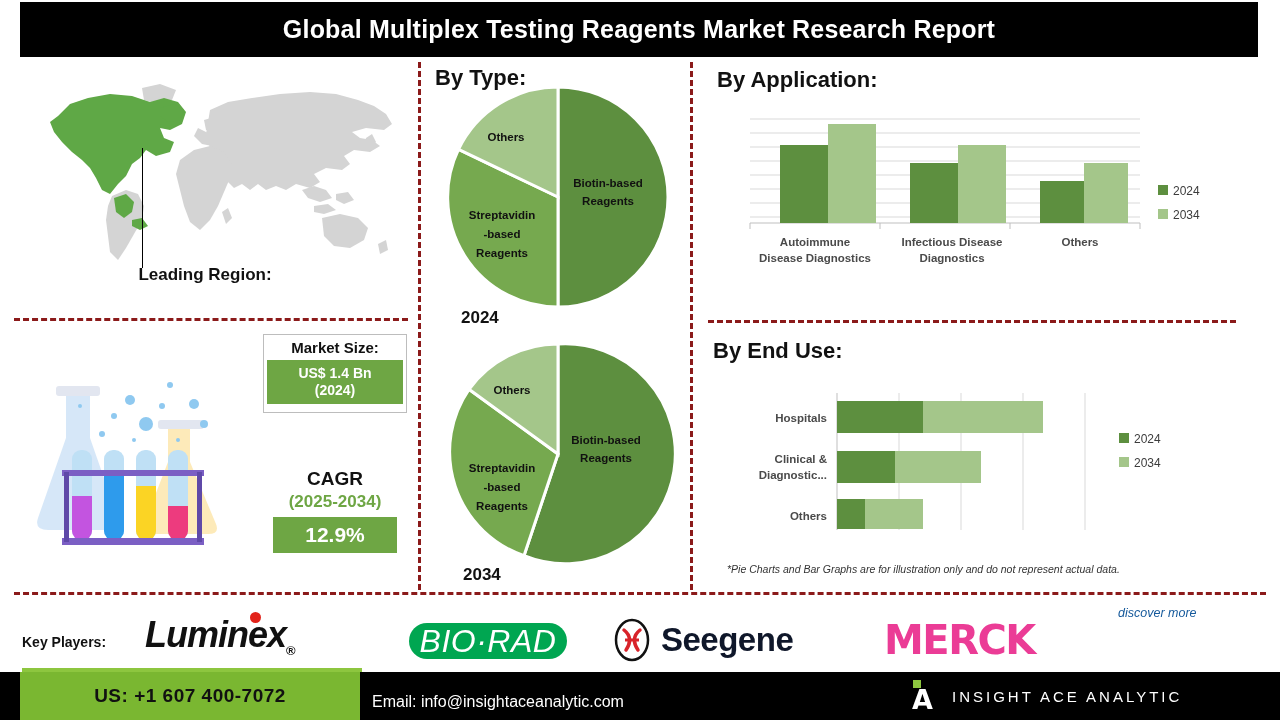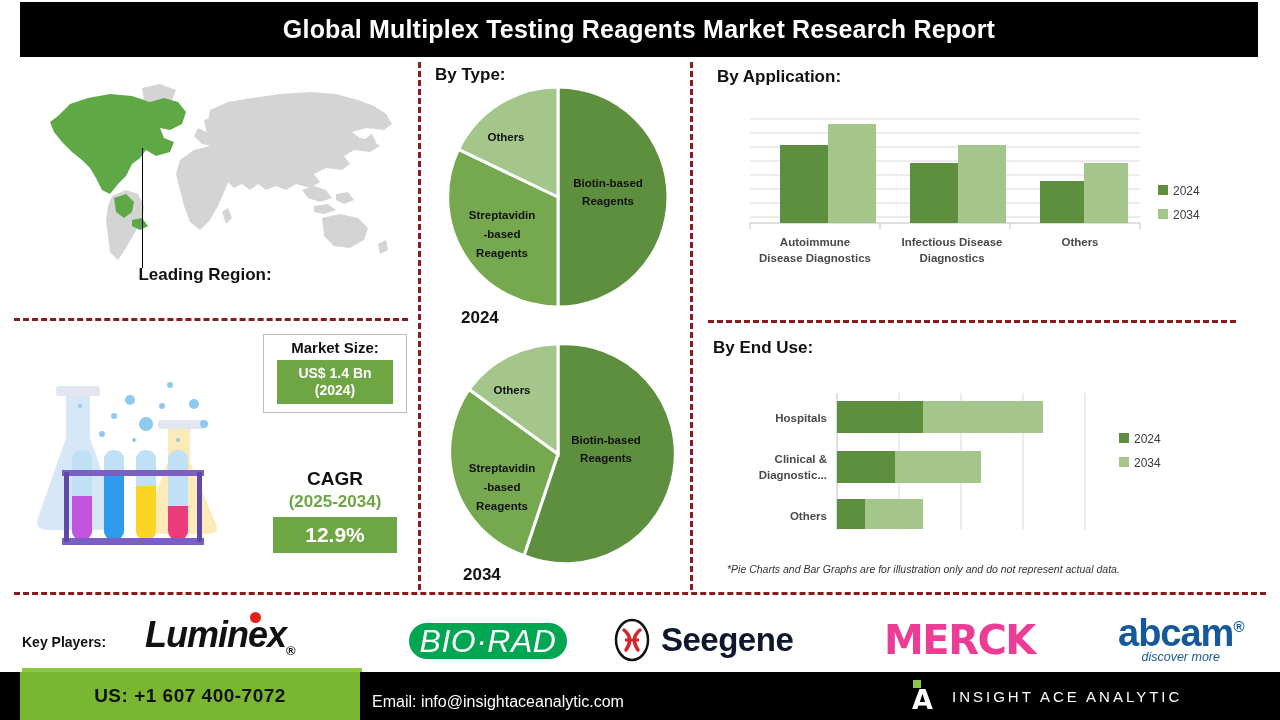--- a/index.html
+++ b/index.html
@@ -26,30 +26,30 @@
   .leading-label{font-size:17px;font-weight:bold;color:#111;}
   .leading-value{font-size:17px;font-weight:bold;color:#5FA846;margin-top:4px;}
 
   .lab-img{position:absolute;left:18px;top:358px;width:240px;height:215px;}
   .lab-img svg{width:100%;height:100%;}
 
   .ms-box{position:absolute;left:263px;top:334px;width:144px;height:79px;border:1px solid #bdbdbd;background:#fff;
           display:flex;flex-direction:column;align-items:center;justify-content:flex-start;padding-top:4px;box-sizing:border-box;}
   .ms-title{font-size:15px;font-weight:bold;color:#111;}
   .ms-chip{margin-top:4px;background:#6EA644;color:#fff;font-size:14px;font-weight:bold;
-           width:116px;height:44px;display:flex;flex-direction:column;align-items:center;justify-content:center;line-height:17px;}
+           width:136px;height:44px;display:flex;flex-direction:column;align-items:center;justify-content:center;line-height:17px;}
 
   .cagr-wrap{position:absolute;left:258px;top:468px;width:154px;text-align:center;}
   .cagr-title{font-size:19px;font-weight:bold;color:#111;}
   .cagr-years{font-size:17px;font-weight:bold;color:#6EA644;margin-top:2px;}
   .cagr-chip{margin:5px auto 0;background:#6EA644;color:#fff;font-size:21px;font-weight:bold;
              width:124px;height:36px;display:flex;align-items:center;justify-content:center;}
 
   
-  .sec-title{font-size:17px;font-weight:bold;color:#111;}
+  .sec-title{font-size:22px;font-weight:bold;color:#111;}
   .pie-title{position:absolute;left:435px;top:65px;}
   .pie1{position:absolute;left:440px;top:85px;width:240px;height:225px;}
   .pie2{position:absolute;left:440px;top:342px;width:240px;height:225px;}
   .pie1 svg,.pie2 svg{width:100%;height:100%;overflow:visible;}
   .pie-year{position:absolute;font-size:17px;font-weight:bold;color:#111;}
   .pie-year-1{left:461px;top:308px;}
   .pie-year-2{left:463px;top:565px;}
   .slice-lbl{font-size:11.5px;font-weight:bold;fill:#111;font-family:"Liberation Sans",sans-serif;}
 
   
@@ -333,23 +333,20 @@
     <line x1="13" y1="22" x2="27" y2="22" stroke="#D8232A" stroke-width="3"></line>
   </svg>
   <span class="txt">Seegene</span>
 </div>
 
 <div class="logo merck">
   <span>MERCK</span>
 </div>
 
 <div class="logo abcam">
-  <div class="main">
-    <span>abcam</span><sup>®</sup>
-  </div>
   <div class="sub">discover more</div>
 </div>
 
 <div class="footer"></div>
 <div class="foot-green">
   <span>US: +1 607 400-7072</span>
 </div>
 <div class="foot-email">
   <span>Email: info@insightaceanalytic.com</span>
 </div>

